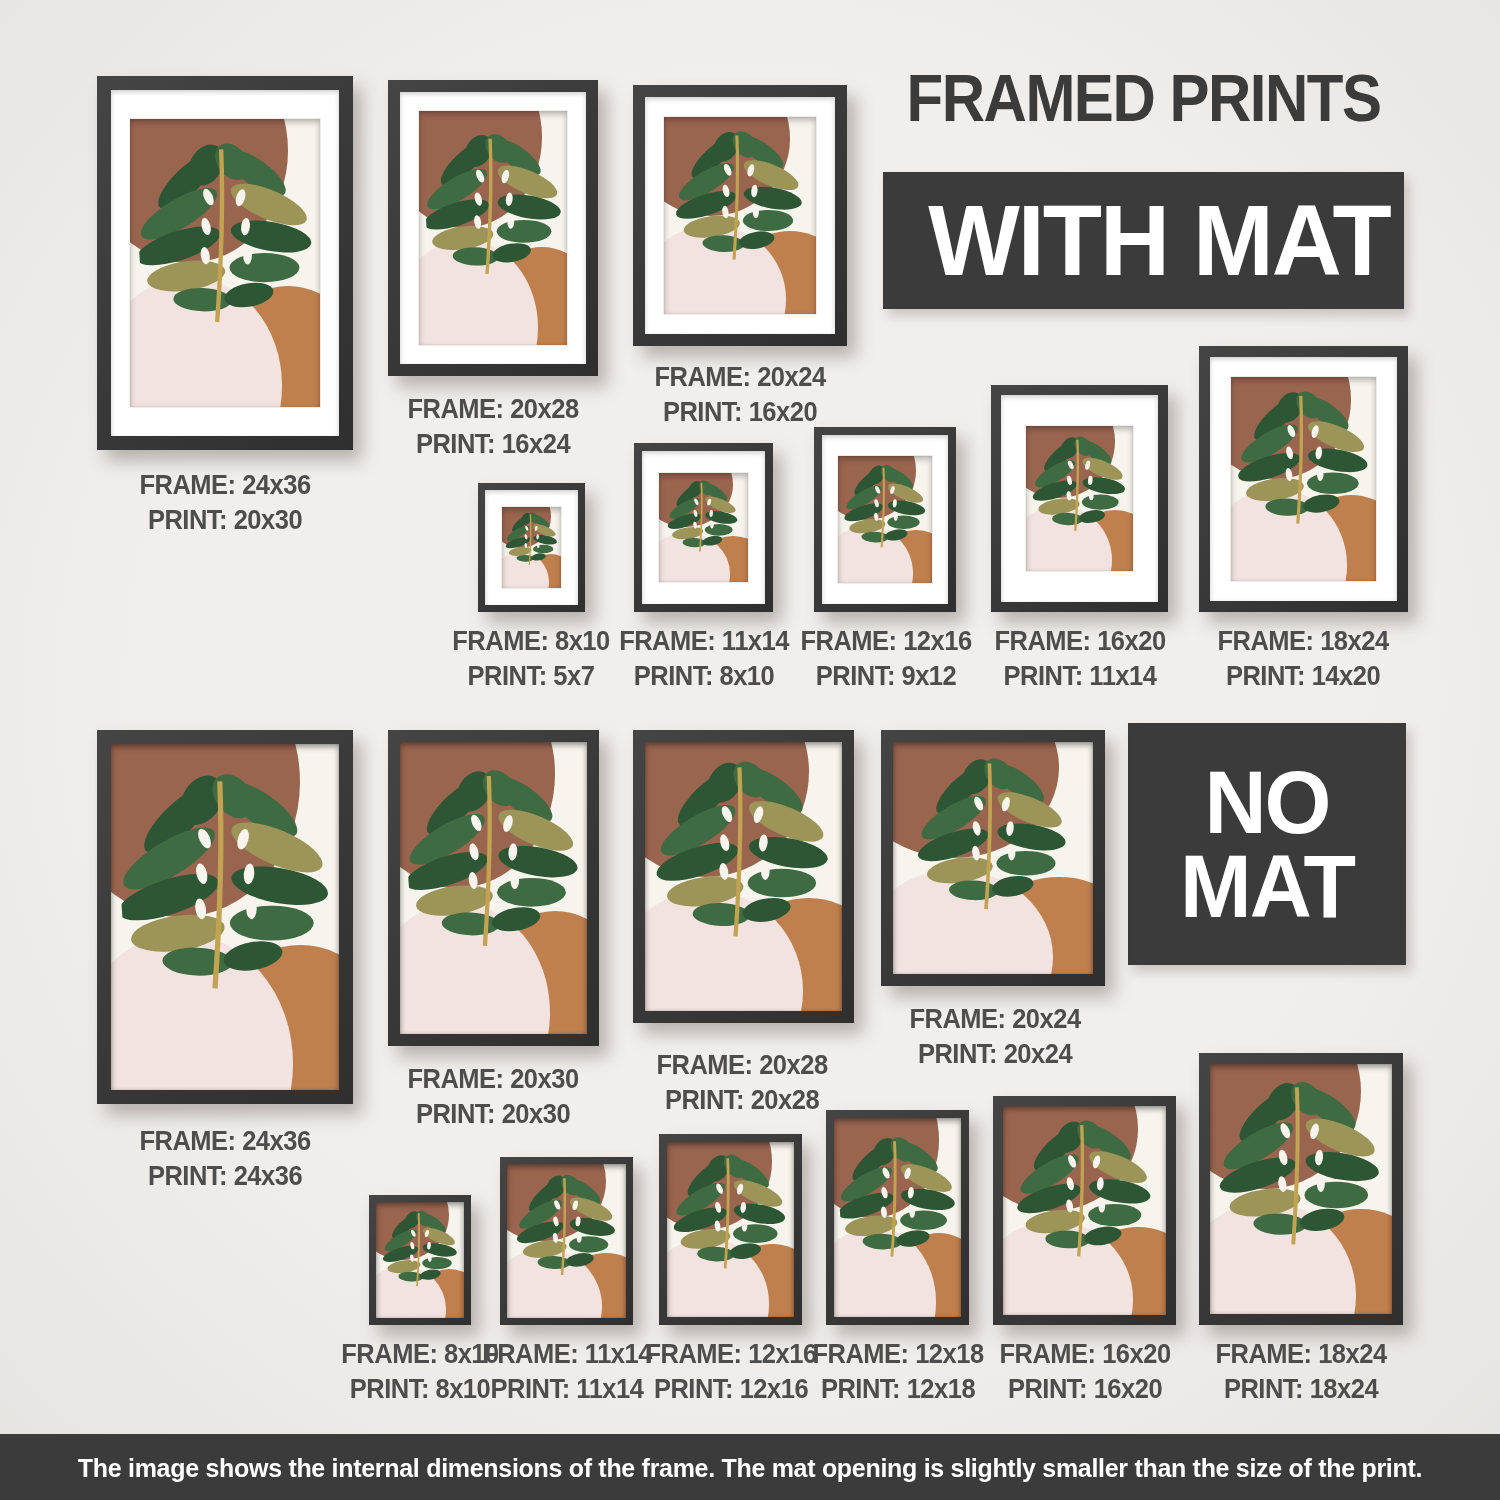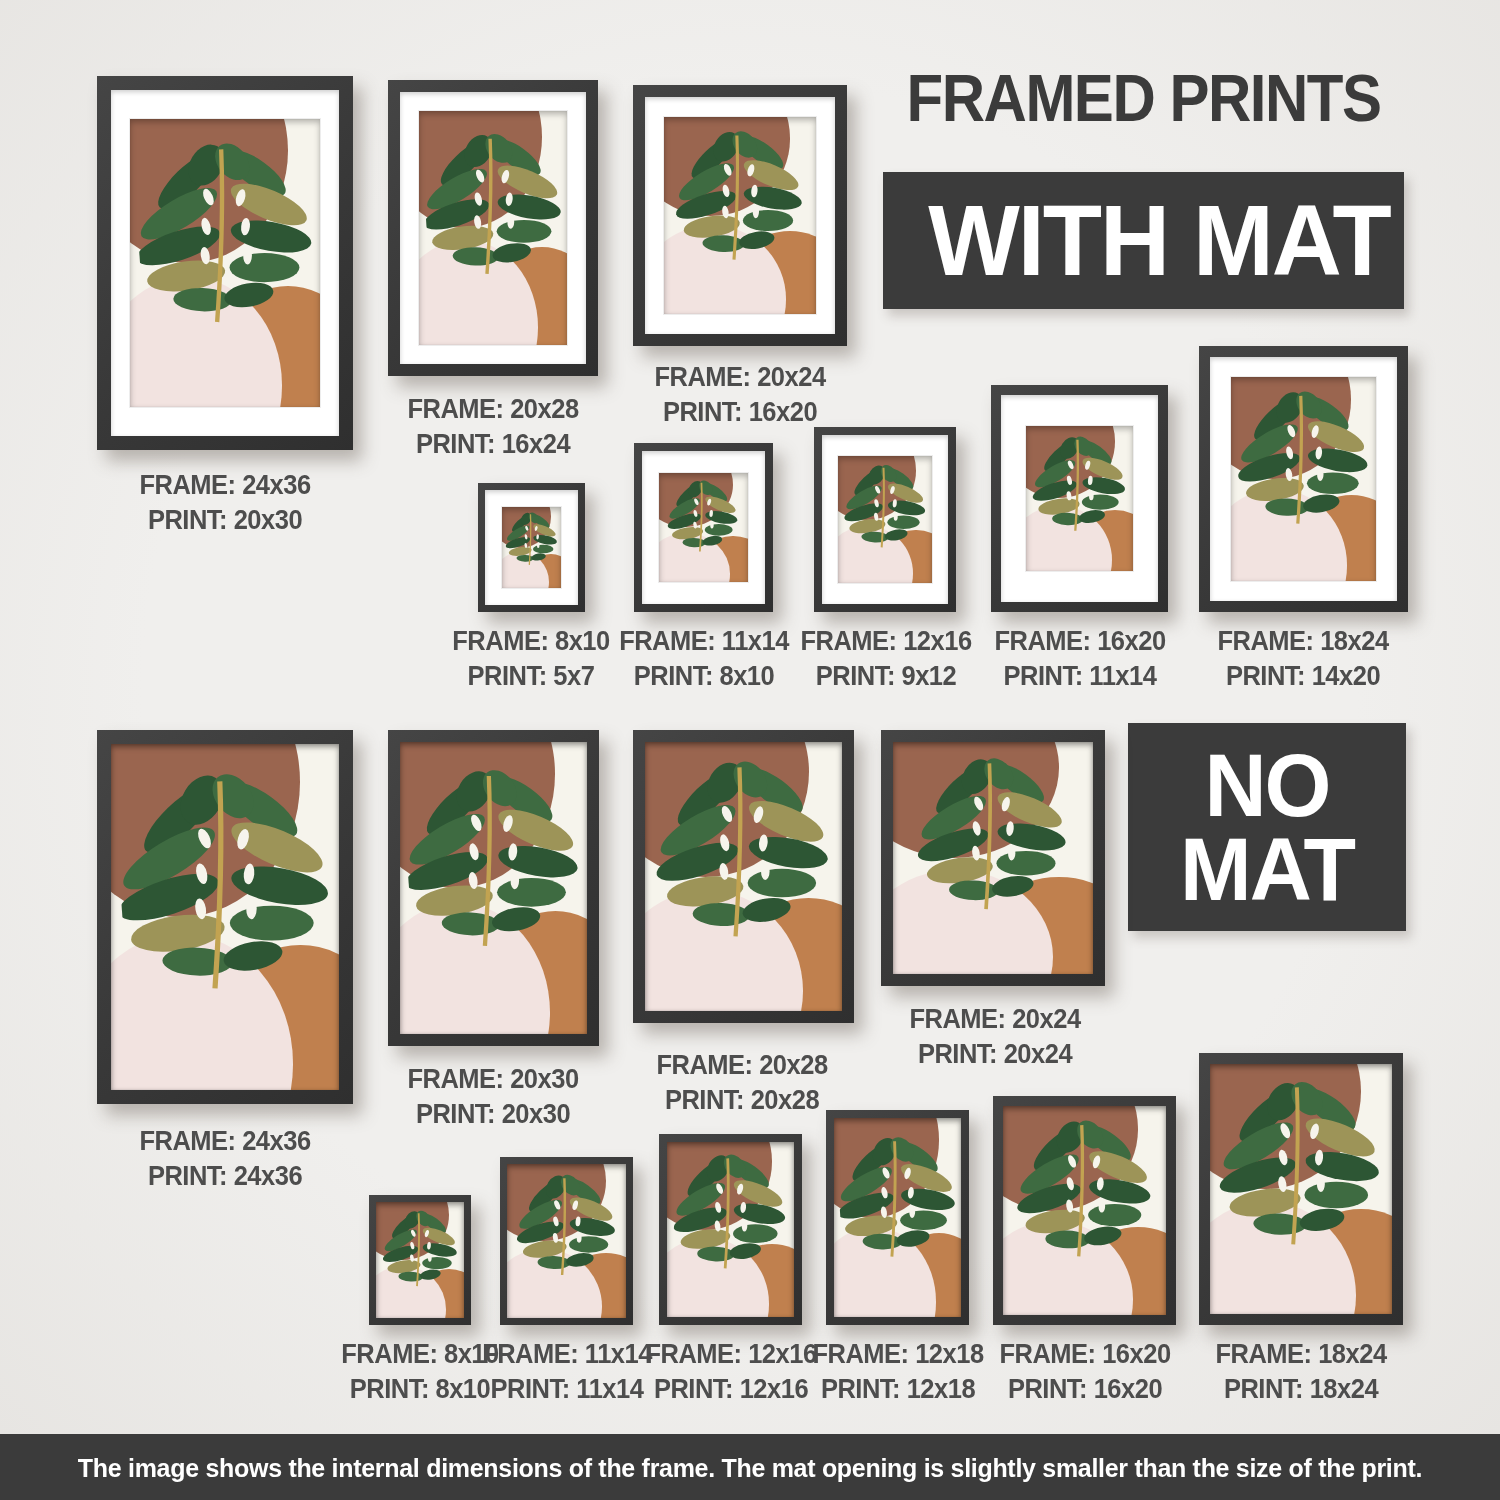--- a/index.html
+++ b/index.html
@@ -23,21 +23,21 @@
   .page-title > span { display:inline-block; transform:scaleY(1.12); }
 
   .banner {
     position:absolute; background:#3B3B3B; color:#FFFFFF;
     display:flex; align-items:center; justify-content:center;
     box-shadow: 5px 7px 10px rgba(90,80,70,0.25);
   }
   .banner-with-mat { left:883px; top:172px; width:521px; height:137px;
     font-size:97px; font-weight:bold; letter-spacing:-2px; white-space:nowrap;padding-left:31px; }
   .banner-with-mat > span { display:inline-block; transform:scaleY(1.04); }
-  .banner-no-mat { left:1128px; top:723px; width:278px; height:208px;
+  .banner-no-mat { left:1128px; top:723px; width:278px; height:242px;
     font-size:86px; font-weight:bold; letter-spacing:-2px;
     flex-direction:column; line-height:0.98; }
   .banner-no-mat > span { display:block; transform:scaleY(1.04); }
 
   
   .frame {
     position:absolute;
     background: linear-gradient(135deg, #454545 0%, #383838 55%, #2F2F2F 100%);
     box-shadow: 9px 11px 16px rgba(80,70,58,0.35);
   }

